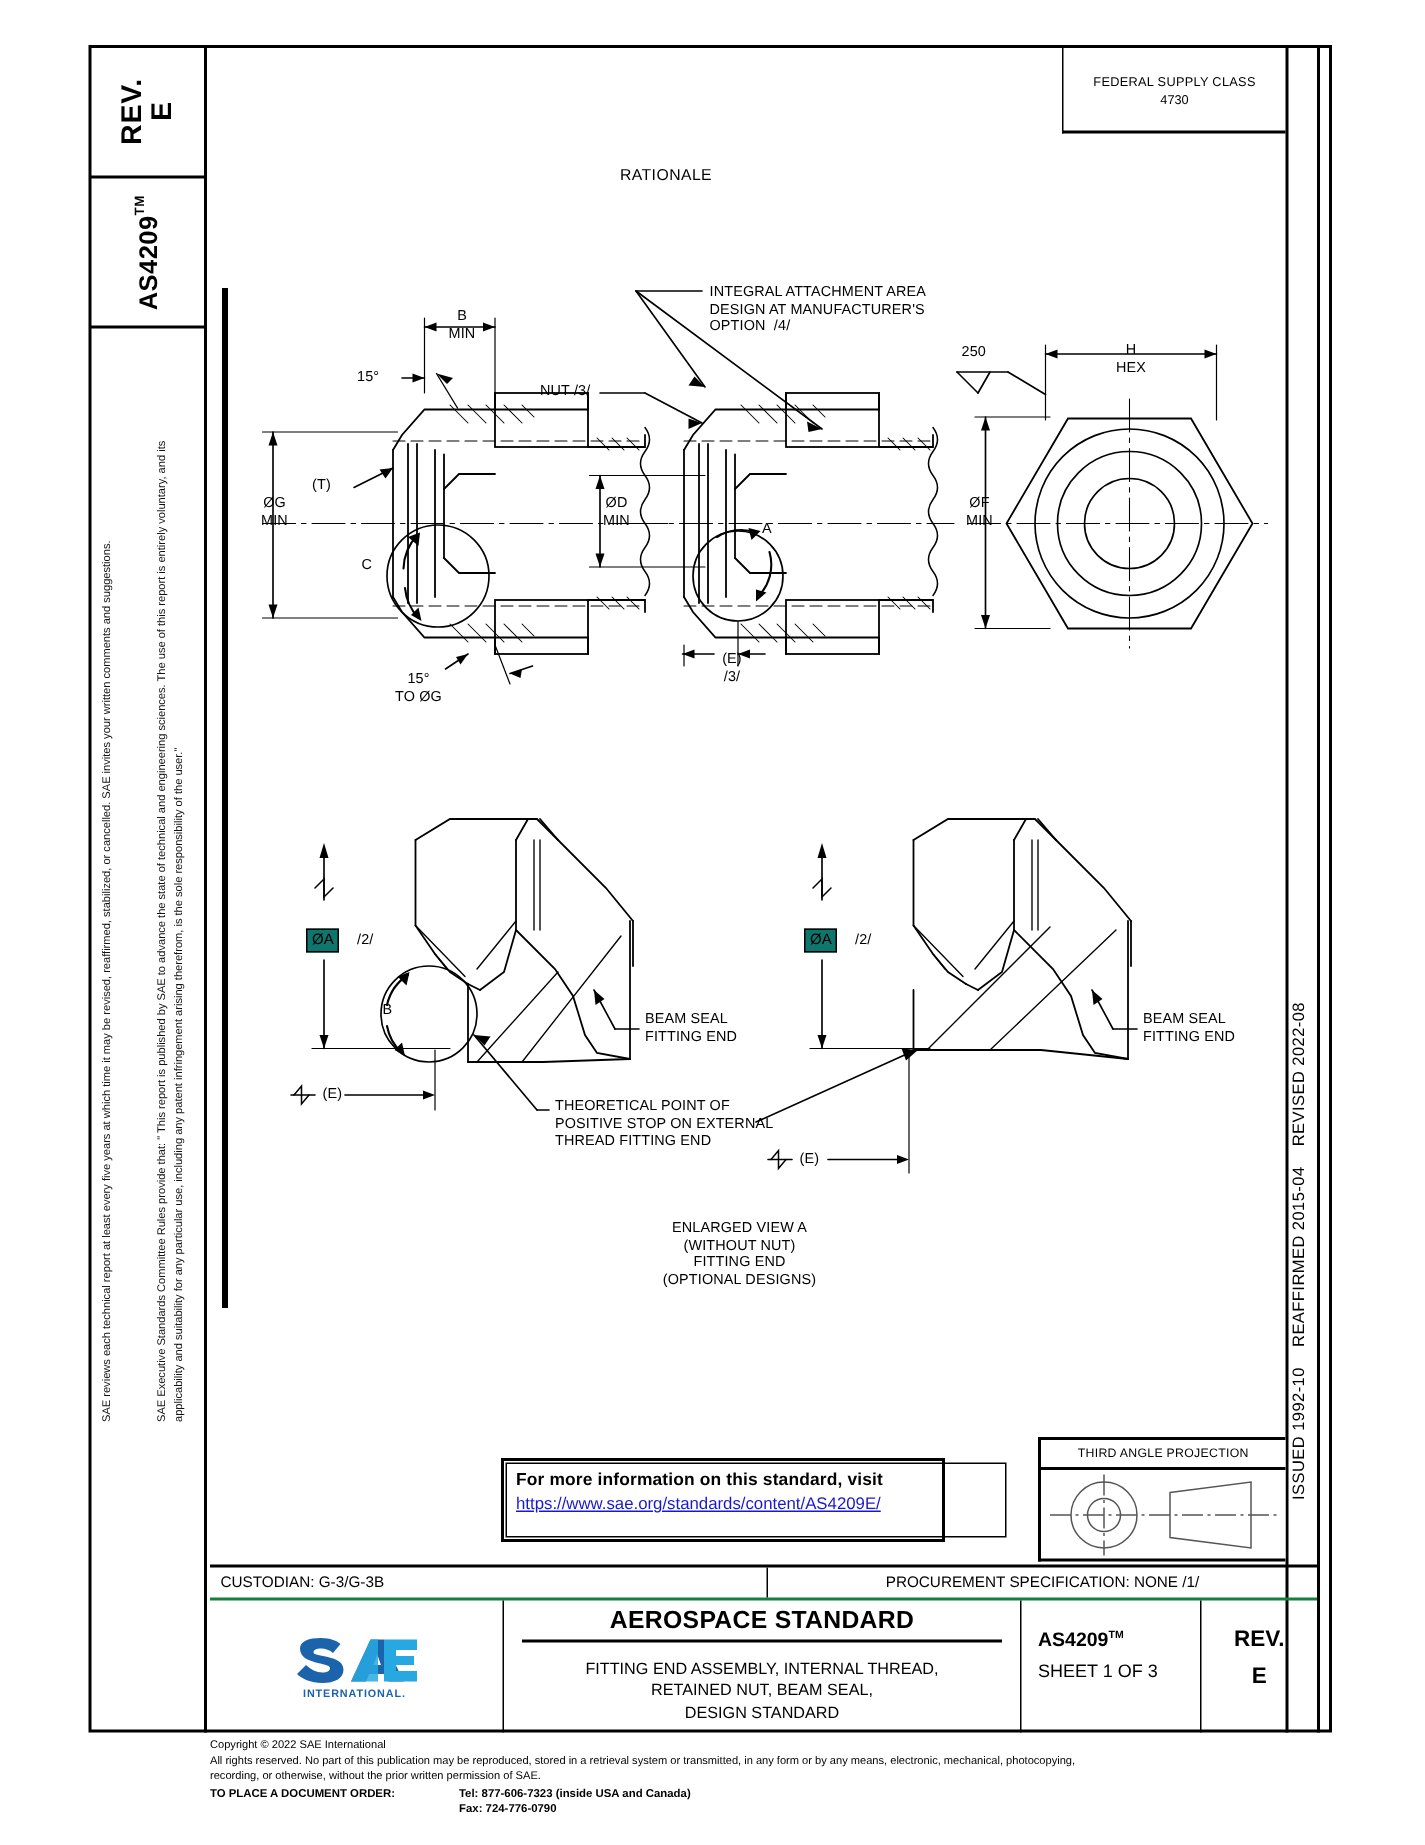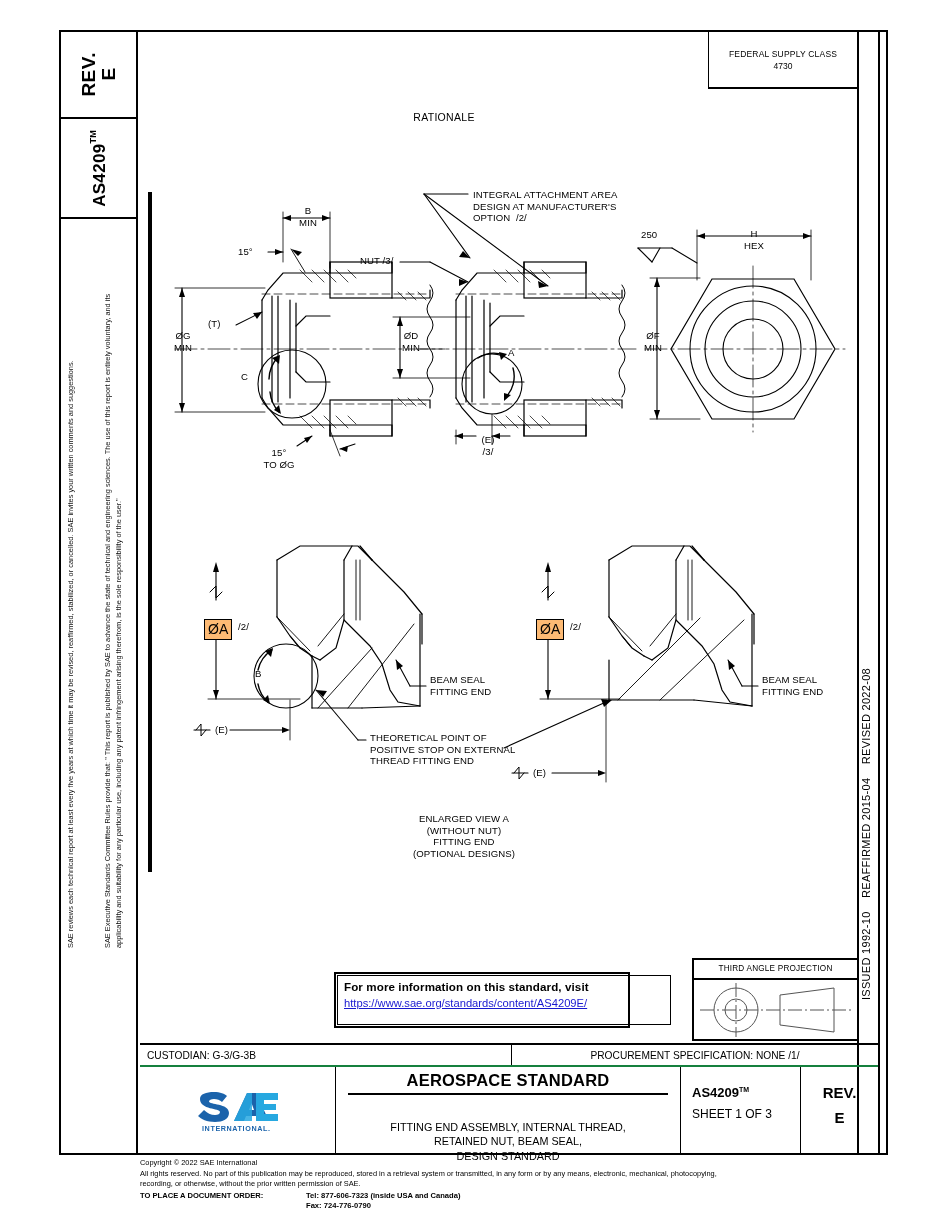--- a/index.html
+++ b/index.html
@@ -144,22 +144,22 @@
     white-space: pre;
     letter-spacing: .1px;
   }
   .dlabel.ctr { text-align: center; }
 
   
   .boxed {
     position: absolute;
     border: 1.2px solid #000;
     padding: 1px 3px 2px 3px;
-    font-size: 14px;
-    background: #fdba74;
+    font-size: 10px;
+    background: #0f766e;
   }
 
   
   #info-box {
     position: absolute;
     left: 334px; top: 972px;
     width: 296px; height: 56px;
     border: 2px solid #000;
     background: #fff;
     padding: 6px 0 0 8px;
@@ -217,21 +217,21 @@
     width: 345px; border-right: 1.5px solid #000;
     text-align: center; padding-top: 4px;
   }
   #as-title {
     font-size: 16.5px; font-weight: bold; letter-spacing: .2px;
     padding-bottom: 3px;
     border-bottom: 2px solid #000;
     margin: 0 12px;
   }
   #as-subtitle {
-    font-size: 10.8px; line-height: 1.33; margin-top: 25px;
+    font-size: 10.8px; line-height: 1.33; margin-top: 11px;
   }
   #num-cell {
     width: 120px; border-right: 1.5px solid #000;
     padding: 18px 0 0 11px;
   }
   #num-main { font-size: 13px; font-weight: bold; }
   #num-main sup { font-size: 7px; }
   #num-sheet { font-size: 12px; margin-top: 7px; }
   #rev-cell {
     flex: 1; text-align: center; padding-top: 17px;
@@ -625,21 +625,21 @@
   <div class="dlabel" style="left:208px; top:318px;">(T)</div>
   <div class="dlabel ctr" style="left:166px; top:330px; width:34px;">ØG
 MIN</div>
   <div class="dlabel" style="left:241px; top:371px;">C</div>
   <div class="dlabel ctr" style="left:253px; top:447px; width:52px;">15°
 TO ØG</div>
 
   <div class="dlabel" style="left:360px; top:255px;">NUT /3/</div>
   <div class="dlabel" style="left:473px; top:189px;">INTEGRAL ATTACHMENT AREA
 DESIGN AT MANUFACTURER'S
-OPTION  /2/</div>
+OPTION  /4/</div>
   <div class="dlabel ctr" style="left:394px; top:330px; width:34px;">ØD
 MIN</div>
   <div class="dlabel" style="left:508px; top:347px;">A</div>
   <div class="dlabel ctr" style="left:473px; top:434px; width:30px;">(E)
 /3/</div>
 
   <div class="dlabel" style="left:641px; top:229px;">250</div>
   <div class="dlabel ctr" style="left:737px; top:228px; width:34px;">H
 HEX</div>
   <div class="dlabel ctr" style="left:636px; top:330px; width:34px;">ØF
@@ -654,21 +654,21 @@
   <div class="dlabel" style="left:370px; top:732px;">THEORETICAL POINT OF
 POSITIVE STOP ON EXTERNAL
 THREAD FITTING END</div>
 
   <div class="boxed" style="left:536px; top:619px;">ØA</div>
   <div class="dlabel" style="left:570px; top:621px;">/2/</div>
   <div class="dlabel" style="left:533px; top:767px;">(E)</div>
   <div class="dlabel" style="left:762px; top:674px;">BEAM SEAL
 FITTING END</div>
 
-  <div class="dlabel ctr" style="left:384px; top:813px; width:160px;">ENLARGED VIEW A
+  <div class="dlabel ctr" style="left:413px; top:813px; width:160px;">ENLARGED VIEW A
 (WITHOUT NUT)
 FITTING END
 (OPTIONAL DESIGNS)</div>
 
   <div id="info-box">
     <div id="info-title">For more information on this standard, visit</div>
     <a href="#" id="info-link">https://www.sae.org/standards/content/AS4209E/</a>
   </div>
   <div id="info-box-inner"></div>
 

